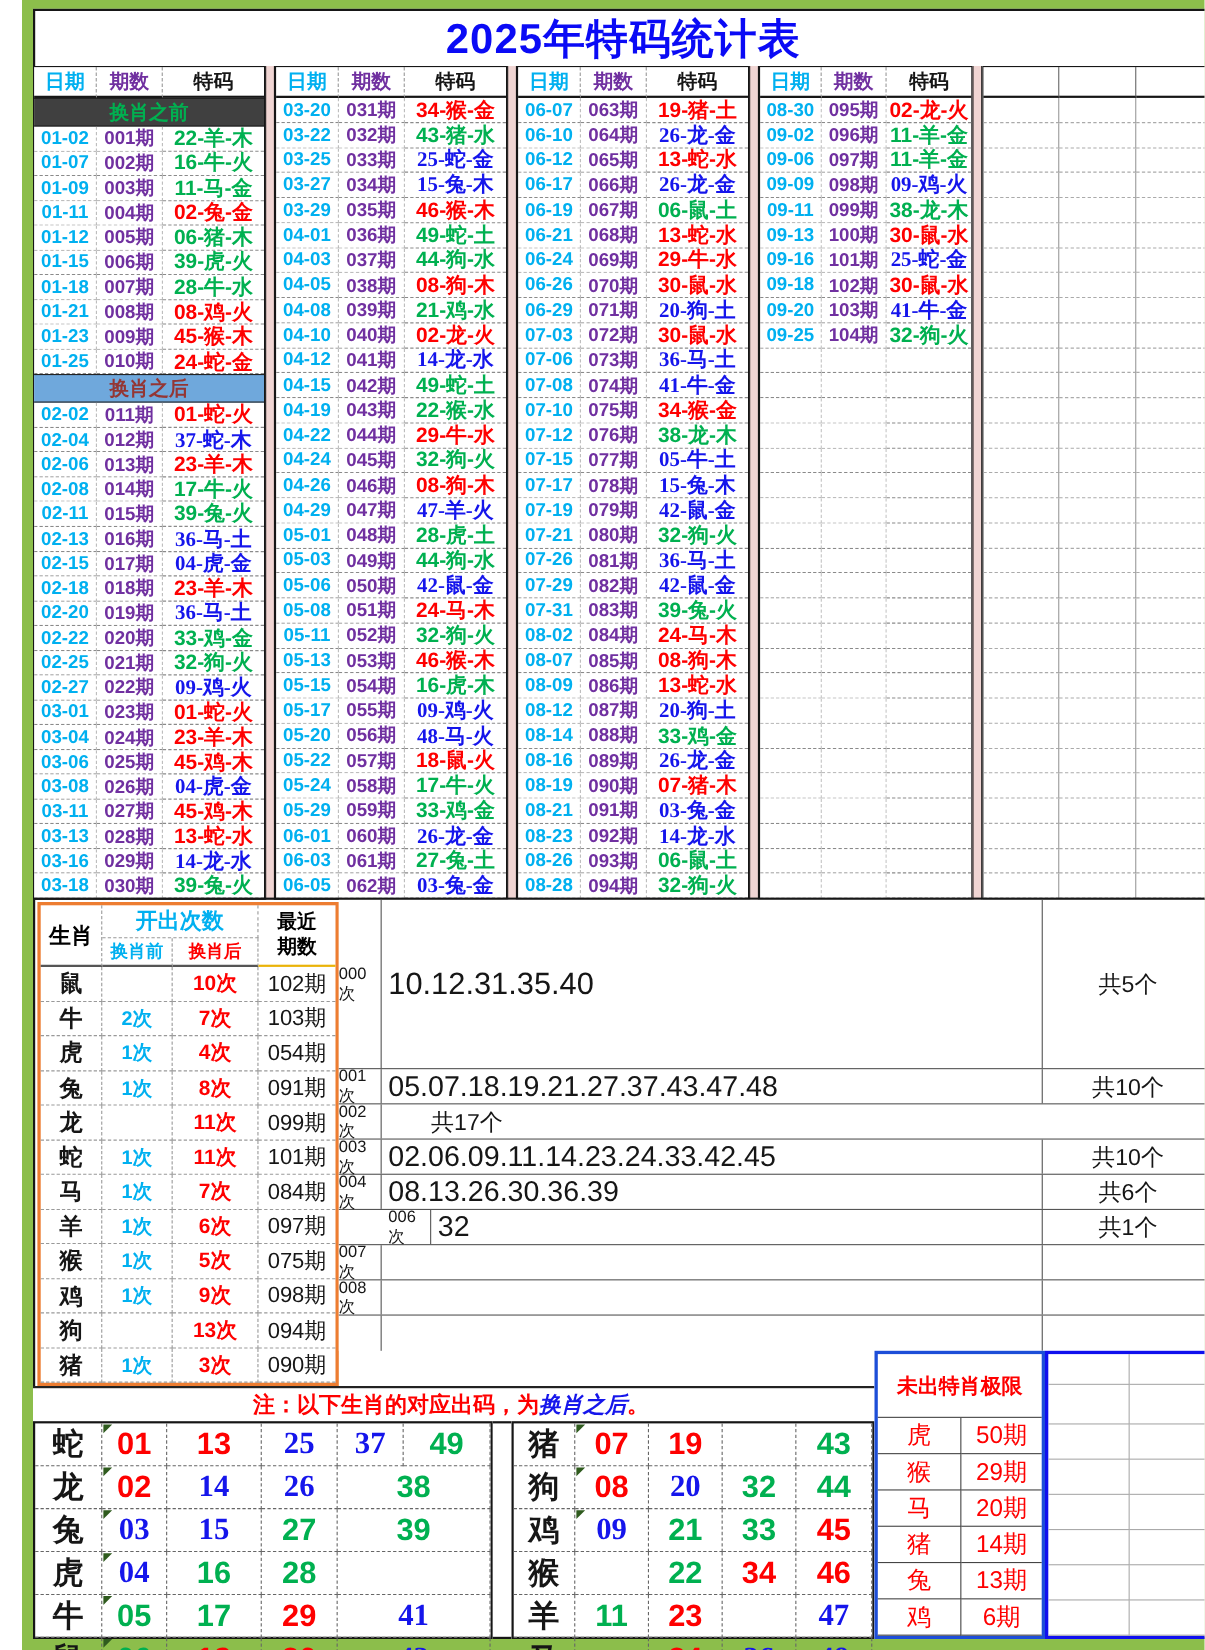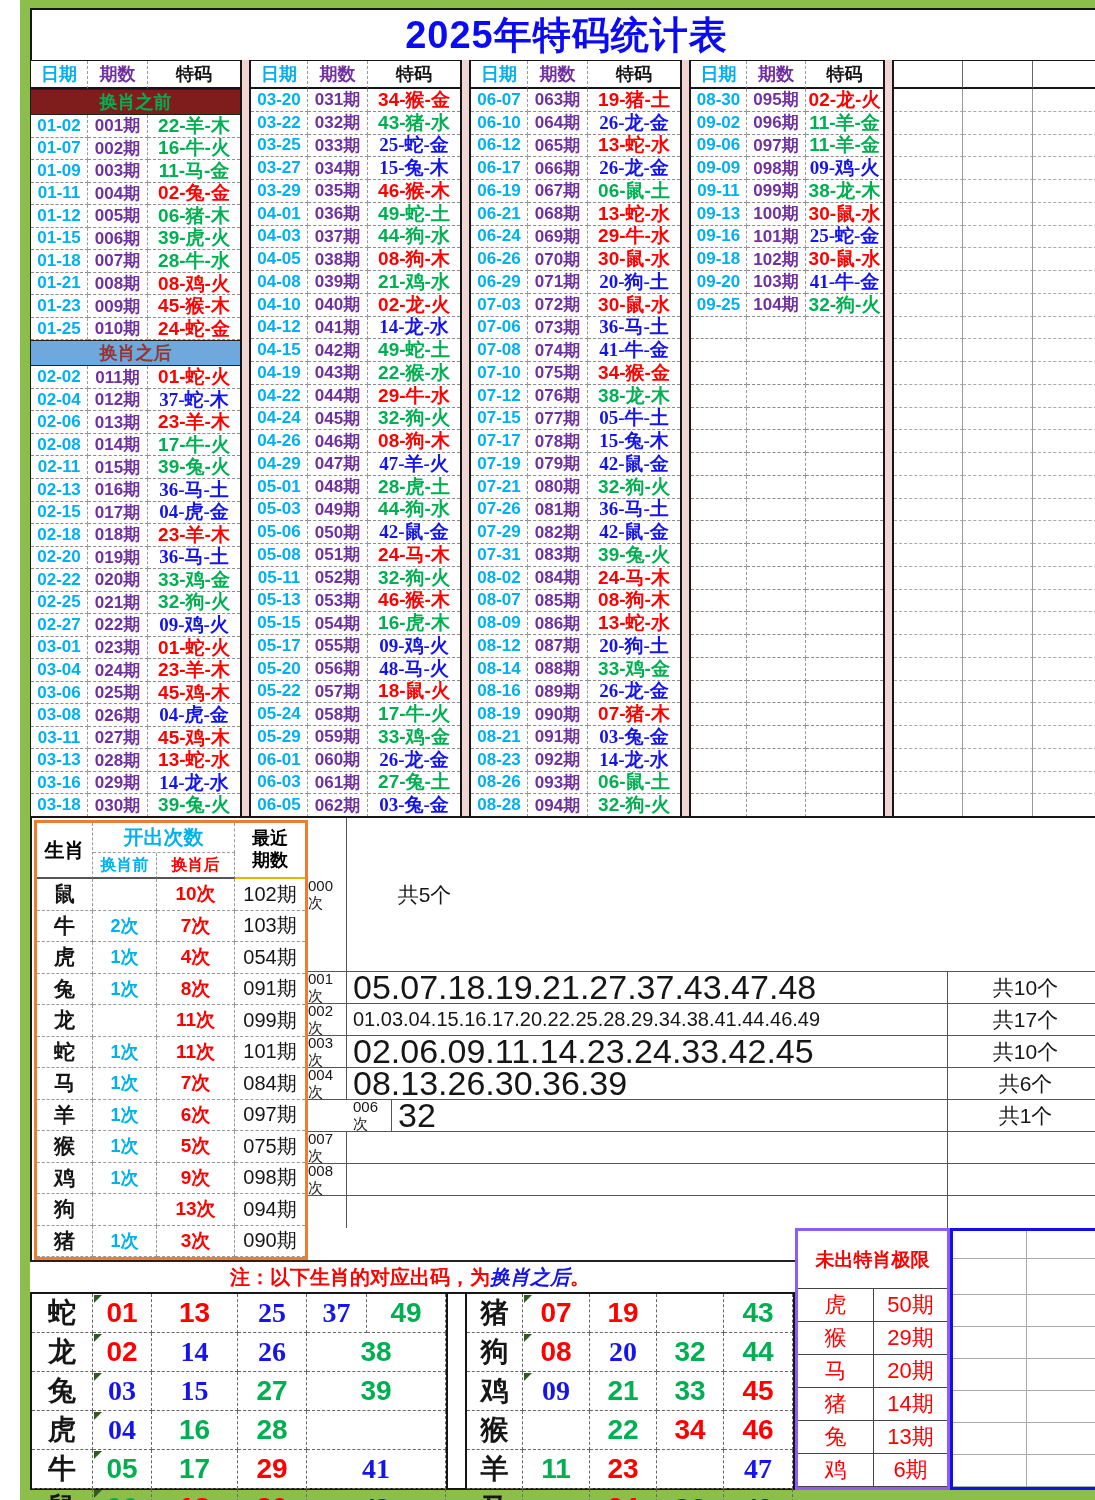--- a/index.html
+++ b/index.html
@@ -18,21 +18,21 @@
       border-bottom:2px solid #161616;border-right:1px dashed #999;}
   .th2{border-right:none;}
   .c-hdate{color:#00B0F0;} .c-hperiod{color:#7030A0;} .c-hcode{color:#161616;}
   .td{display:flex;align-items:center;justify-content:center;border-bottom:1px dashed #8a8a8a;overflow:hidden;}
   .col-date{color:#00B0F0;font-size:17px;font-weight:600;border-right:1px dashed #999;}
   .col-period{color:#7030A0;font-size:17px;font-weight:600;border-right:1px dashed #999;}
   .col-code{font-size:19px;font-weight:bold;}
   .c-red{color:#FE0000;} .c-green{color:#00B050;} .c-blue{color:#1515EB;font-family:Liberation Serif, serif;} .c-none{color:#333;}
   .banner{grid-column:1 / -1;display:flex;align-items:center;justify-content:center;
           font-size:18px;font-weight:bold;border-top:1.5px solid #222;border-bottom:1.5px solid #222;}
-  .b-before{background:#7f1d1d;color:#00B050;}
+  .b-before{background:#404040;color:#00B050;}
   .b-after{background:#6FA8DC;color:#943634;}
   .pinksep{top:60px;height:758px;width:9px;background:#F0D5D3;border-left:1.5px solid #161616;border-right:1.5px solid #161616;}
   #emptygrid{left:873px;top:60px;width:210px;height:758px;border:1.5px solid #161616;display:grid;
              grid-template-columns:1fr 1fr 1fr;grid-template-rows:28px repeat(32,1fr);background:#fff;}
   .eg-h{border-bottom:2px solid #161616;border-right:1px solid #666;}
   .eg-c{border-bottom:1px dashed #aaa;border-right:1px solid #999;}
   .eg-last{border-right:none;}
   #topline{left:10px;top:816px;width:1073px;height:2px;background:#161616;}
   
   #statsGrid{left:14px;top:820px;width:274px;height:440px;background:#fff;border:3px solid #ED7D31;
@@ -48,21 +48,21 @@
   .st-zodiac{font-size:21px;font-weight:bold;color:#161616;}
   .st-before{color:#00B0F0;font-size:18px;font-weight:bold;}
   .st-after{color:#FE0000;font-size:19px;font-weight:bold;}
   .st-recent{font-size:20px;font-weight:400;color:#161616;border-right:none;}
   
   #freq{left:288px;top:818px;width:795px;background:#fff;}
   .fq-row{display:flex;border-bottom:1px solid #555;box-sizing:border-box;}
   .fq-row.tail{border-bottom:none;}
   .fq-label{width:39px;display:flex;align-items:center;justify-content:center;font-size:15px;color:#161616;
             border-right:1px solid #555;box-sizing:border-box;}
-  .fq-nums{flex:1;display:flex;align-items:center;padding-left:6px;font-size:34px;color:#161616;
+  .fq-nums{flex:1;display:flex;align-items:center;padding-left:6px;font-size:26px;color:#161616;
            border-right:1px solid #555;box-sizing:border-box;white-space:nowrap;overflow:hidden;}
   .fq-nums.big{font-size:28px;}
   .fq-nums.small{font-size:20px;}
   .fq-total{width:155px;display:flex;align-items:center;justify-content:center;font-size:21px;color:#161616;}
   
   #note{left:10px;top:1260px;width:765px;height:32px;border-top:2px solid #222;background:#fff;
         display:flex;align-items:center;justify-content:flex-end;padding-right:205px;box-sizing:border-box;
         font-size:20px;font-weight:bold;white-space:nowrap;}
   #note .red{color:#FE0000;}
   #note .blu{color:#1515EB;font-style:italic;}
@@ -70,21 +70,21 @@
   .bgrid{top:1292px;height:198px;background:#fff;border:2px solid #161616;display:grid;grid-auto-rows:1fr;}
   #bml{left:10px;width:418px;grid-template-columns:61px 59px 86px 69px 60px 1fr;}
   #bmr{left:445px;width:330px;grid-template-columns:56px 67px 67px 67px 1fr;}
   #bgap{left:428px;top:1292px;width:17px;height:198px;background:#fff;border-top:2px solid #161616;border-bottom:2px solid #161616;}
   .bz{display:flex;align-items:center;justify-content:center;font-size:28px;font-weight:bold;color:#161616;
       border-right:1px dashed #666;border-bottom:1px dashed #666;}
   .bn{position:relative;display:flex;align-items:center;justify-content:center;font-size:28px;font-weight:bold;
       border-right:1px dashed #666;border-bottom:1px dashed #666;}
   .tri{position:absolute;top:1px;left:1px;width:0;height:0;border-left:8px solid #2F5B1E;border-bottom:8px solid transparent;}
   
-  #limit{left:775px;top:1228px;width:155px;height:262px;background:#fff;border:3px solid #8b5cf6;
+  #limit{left:775px;top:1228px;width:155px;height:262px;background:#fff;border:3px solid #1d4ed8;
          display:grid;grid-template-columns:76px 1fr;grid-template-rows:58px repeat(6,1fr);}
   .lm-title{grid-column:1/3;display:flex;align-items:center;justify-content:center;color:#FE0000;
             font-size:19px;font-weight:bold;border-bottom:1px solid #444;}
   .lm-z{display:flex;align-items:center;justify-content:center;color:#FE0000;font-size:22px;
         border-right:1px solid #444;border-bottom:1px solid #444;}
   .lm-p{display:flex;align-items:center;justify-content:center;color:#FE0000;font-size:22px;border-bottom:1px solid #444;}
   #bluebox{left:930px;top:1228px;width:153px;height:262px;background:#fff;border:3px solid #1010EE;
            display:grid;grid-template-columns:1fr 1fr;grid-template-rows:28px 36px repeat(6,1fr);}
   .bb-c{border-bottom:1px solid #aaa;border-right:1px solid #aaa;}
   .bb-r{border-right:none;}
@@ -658,30 +658,30 @@
       <div class="st st-recent">094期</div>
       <div class="st st-zodiac">猪</div>
       <div class="st st-before">1次</div>
       <div class="st st-after">3次</div>
       <div class="st st-recent">090期</div>
     </div>
 
   <div id="freq" class="abs">
       <div class="fq-row" style="height: 154px;">
         <div class="fq-label">000次</div>
+        <div class="fq-nums big">10.12.31.35.40</div>
         <div class="fq-total">共5个</div>
       </div>
       <div class="fq-row" style="height: 32px;">
         <div class="fq-label">001次</div>
         <div class="fq-nums">05.07.18.19.21.27.37.43.47.48</div>
         <div class="fq-total">共10个</div>
       </div>
       <div class="fq-row" style="height: 32px;">
         <div class="fq-label">002次</div>
-        <div class="fq-nums small">01.03.04.15.16.17.20.22.25.28.29.34.38.41.44.46.49</div>
         <div class="fq-total">共17个</div>
       </div>
       <div class="fq-row" style="height: 32px;">
         <div class="fq-label">003次</div>
         <div class="fq-nums">02.06.09.11.14.23.24.33.42.45</div>
         <div class="fq-total">共10个</div>
       </div>
       <div class="fq-row" style="height: 32px;">
         <div class="fq-label">004次</div>
         <div class="fq-nums">08.13.26.30.36.39</div>

